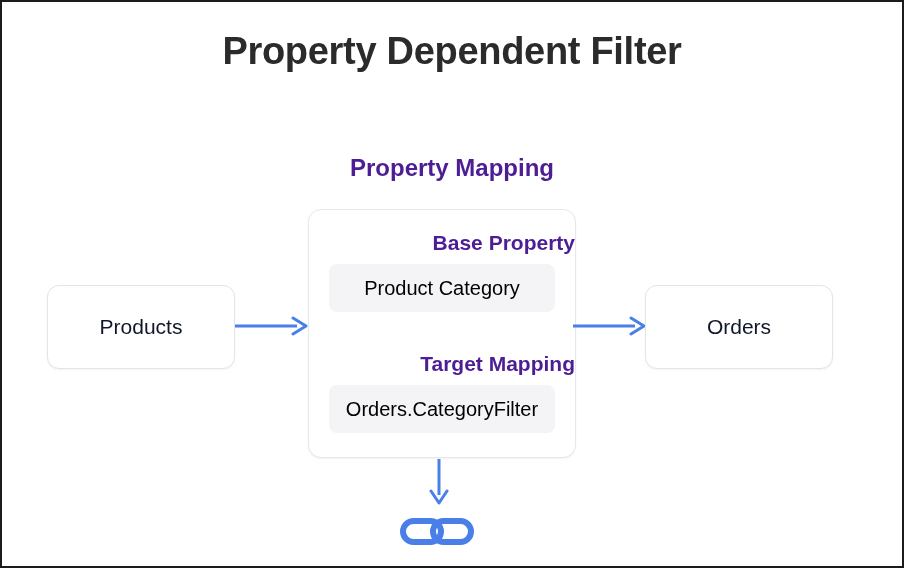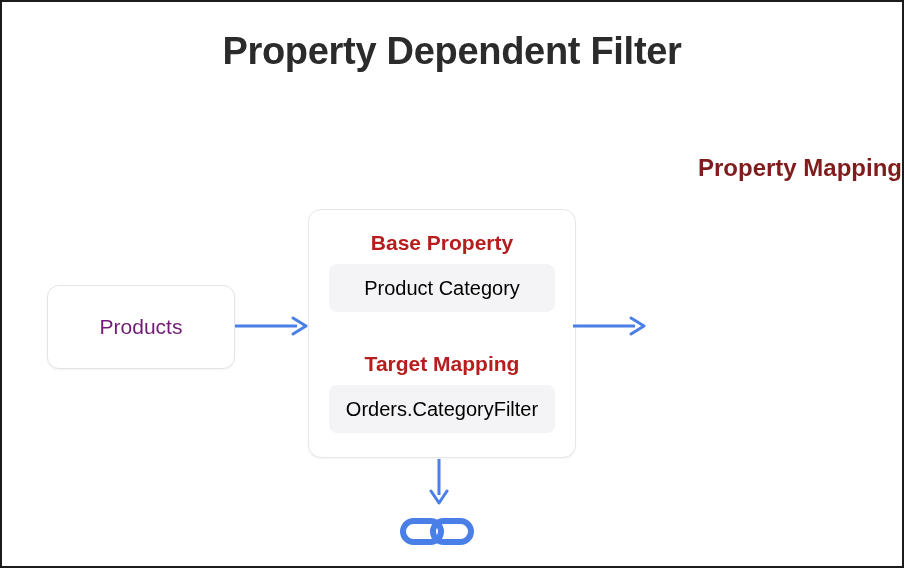--- a/index.html
+++ b/index.html
@@ -36,37 +36,37 @@
     color: #2b2b2b;
     letter-spacing: -0.3px;
   }
 
   
   #section-heading {
     position: absolute;
     top: 152px;
     left: 0;
     width: 900px;
-    text-align: right;
+    text-align: center;
     font-size: 24px;
     font-weight: bold;
-    color: #7f1d1d;
+    color: #4c1d95;
   }
 
   
   .entity-box {
     position: absolute;
     background: #ffffff;
     border: 1px solid #e3e4e8;
     border-radius: 12px;
     display: flex;
     align-items: center;
     justify-content: center;
     font-size: 21px;
-    color: #701a75;
+    color: #0f172a;
     box-shadow: 0 1px 2px rgba(16, 20, 40, 0.05);
   }
 
   #entity-products {
     left: 45px;
     top: 283px;
     width: 188px;
     height: 84px;
   }
 
@@ -85,24 +85,24 @@
     width: 268px;
     height: 249px;
     background: #ffffff;
     border: 1px solid #e6e7eb;
     border-radius: 13px;
     box-shadow: 0 1px 2px rgba(16, 20, 40, 0.05);
   }
 
   .field-label {
     width: 100%;
-    text-align: center;
+    text-align: right;
     font-size: 21px;
     font-weight: bold;
-    color: #b91c1c;
+    color: #4c1d95;
   }
 
   .field-value {
     margin: 0 20px;
     height: 48px;
     background: #f4f4f6;
     border-radius: 8px;
     display: flex;
     align-items: center;
     justify-content: center;
@@ -160,20 +160,23 @@
     <div id="target-value" class="field-value">Orders.CategoryFilter</div>
   </div>
 
   <div id="arrow-card-to-right" class="arrow">
     <svg width="74" height="20" viewBox="0 0 74 20">
       <line x1="0" y1="10" x2="62" y2="10" stroke="#4a7fe8" stroke-width="3"></line>
       <polyline points="58,2 71,10 58,18" fill="none" stroke="#4a7fe8" stroke-width="3" stroke-linecap="round" stroke-linejoin="round"></polyline>
     </svg>
   </div>
 
+  <div id="entity-orders" class="entity-box">
+    <span>Orders</span>
+  </div>
 
   <div id="arrow-card-to-link" class="arrow">
     <svg width="32" height="46" viewBox="0 0 32 46">
       <line x1="16" y1="0" x2="16" y2="36" stroke="#4a7fe8" stroke-width="3"></line>
       <polyline points="8,32 16,44 24,32" fill="none" stroke="#4a7fe8" stroke-width="3" stroke-linecap="round" stroke-linejoin="round"></polyline>
     </svg>
   </div>
 
   <div id="link-icon">
     <svg width="74" height="34" viewBox="0 0 74 34">

